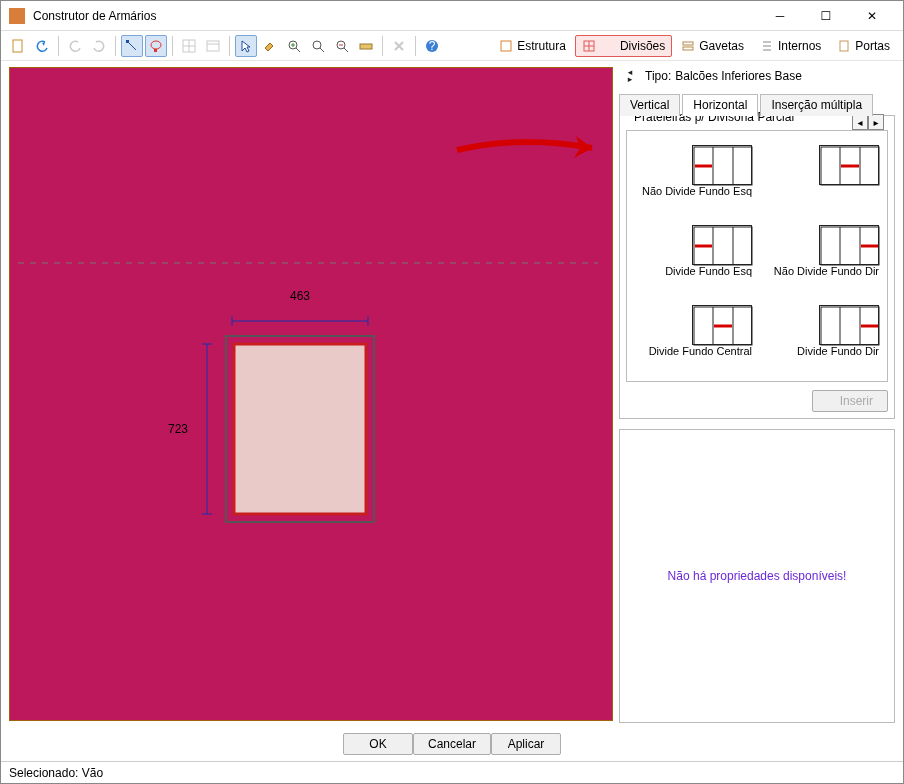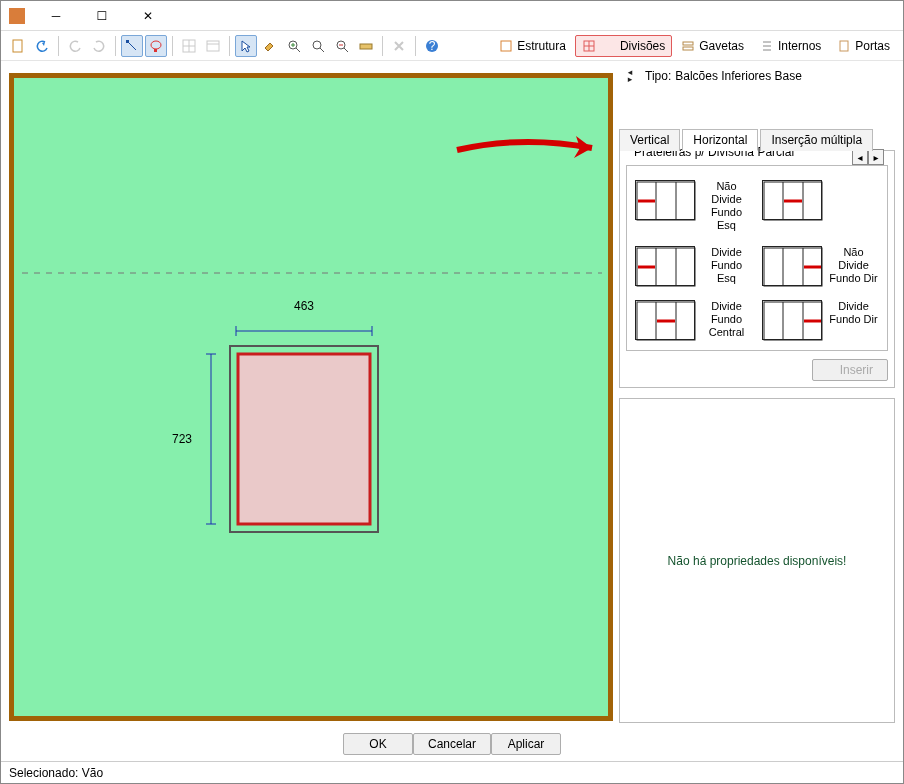--- a/index.html
+++ b/index.html
@@ -12,58 +12,59 @@
 .toolbar { height: 30px; display: flex; align-items: center; padding: 2px 6px; gap: 2px; border-bottom: 1px solid #e5e5e5; }
 .tb-sep { width: 1px; height: 20px; background: #ccc; margin: 0 3px; }
 .tb-btn { width: 22px; height: 22px; display: flex; align-items: center; justify-content: center; border: 1px solid transparent; border-radius: 2px; }
 .tb-btn.active { border-color: #7aa7d8; background: #d6e5f5; }
 .mode-btns { margin-left: auto; display: flex; gap: 2px; }
 .mode-btn { height: 22px; padding: 0 6px; display: flex; align-items: center; gap: 4px; border: 1px solid transparent; border-radius: 2px; }
 .mode-btn.active { border-color: #e05a5a; background: #fce6e6; gap: 24px; }
 .mode-btn .mic { width: 14px; height: 14px; display:flex; align-items:center; justify-content:center; }
 
 .main-area { flex: 1; display: flex; min-height: 0; }
-.canvas-wrap { flex: 1; position: relative; border: 5px solid #a16207; margin: 12px 2px 6px 8px; background: #86efac; overflow: hidden; }
+.canvas-wrap { flex: 1; position: relative; border: 1px solid #a16207; margin: 6px 2px 6px 8px; background: #be185d; overflow: hidden; }
 .canvas { position: absolute; inset: 0; }
 
 .right-panel { width: 288px; padding: 6px 8px 4px 4px; display: flex; flex-direction: column; gap: 6px; }
 .tipo-row { display: flex; align-items: center; gap: 4px; padding: 2px 0 4px 4px; }
 .collapse-arrows { width: 14px; display: flex; flex-direction: column; align-items: center; font-size: 9px; line-height: 7px; color: #222; margin-right: 4px; }
 
-.tabs { display: flex; border-bottom: 1px solid #bbb; margin-top: 35px; }
+.tabs { display: flex; border-bottom: 1px solid #bbb; }
 .tab { padding: 3px 10px; border: 1px solid #bbb; border-bottom: none; margin-right: 2px; background: #f3f3f3; position: relative; top: 1px; }
 .tab.active { background: #fff; border-bottom: 1px solid #fff; }
 
 .group-box { border: 1px solid #bbb; margin-top: -1px; padding: 8px 6px 6px 6px; display: flex; flex-direction: column; }
 .group-header { display: flex; align-items: center; margin: -14px 4px 8px 4px; background: #fff; padding: 0 4px; width: fit-content; }
 .pager { margin-left: auto; display: flex; gap: 0; margin-top: -18px; margin-right: 4px; background: #fff; }
 .pager-btn { width: 16px; height: 16px; border: 1px solid #888; background: #f4f4f4; display: flex; align-items: center; justify-content: center; font-size: 10px; }
 
 .inner-box { border: 1px solid #bbb; padding: 10px 4px 6px 4px; }
 .options-grid { display: grid; grid-template-columns: 1fr 1fr; gap: 14px 10px; padding: 4px; }
-.option { display: flex; flex-direction: row; align-items: flex-start; gap: 6px; }
+.option { display: flex; flex-direction: column; align-items: flex-end; }
 .option-thumb { width: 60px; height: 40px; border: 1px solid #222; position: relative; background: #fff; }
 .option-label { text-align: center; font-size: 11px; line-height: 13px; min-height: 26px; }
 .btn { height: 22px; padding: 0 14px; border: 1px solid #adadad; background: #f0f0f0; border-radius: 2px; }
 .btn:disabled { color: #aaa; padding-left: 27px; }
 .insert-row { display: flex; justify-content: flex-end; margin-top: 8px; }
 
-.props-box { border: 1px solid #bbb; flex: 1; display: flex; align-items: center; justify-content: center; color: #14532d; margin-top: 4px; }
+.props-box { border: 1px solid #bbb; flex: 1; display: flex; align-items: center; justify-content: center; color: #6d28d9; margin-top: 4px; }
 
 .footer-btns { display: flex; justify-content: center; padding: 6px 10px; }
 .footer-btns .btn { min-width: 70px; }
 .statusbar { height: 22px; border-top: 1px solid #ccc; padding: 2px 8px; display: flex; align-items: center; font-size: 12px; }
 
 .annot-arrow { position:absolute; top: 130px; left: 452px; pointer-events: none; }
 </style>
 </head>
 <body>
 
 <div class="titlebar">
   <div class="app-icon"></div>
+  <div class="title">Construtor de Armários</div>
   <div class="win-btn">─</div>
   <div class="win-btn">☐</div>
   <div class="win-btn close">✕</div>
 </div>
 
 <div class="toolbar">
   <div class="tb-btn">
       <svg width="16" height="16">
         <rect x="3" y="2" width="9" height="12" fill="none" stroke="#c98b2f"></rect>
       </svg>

